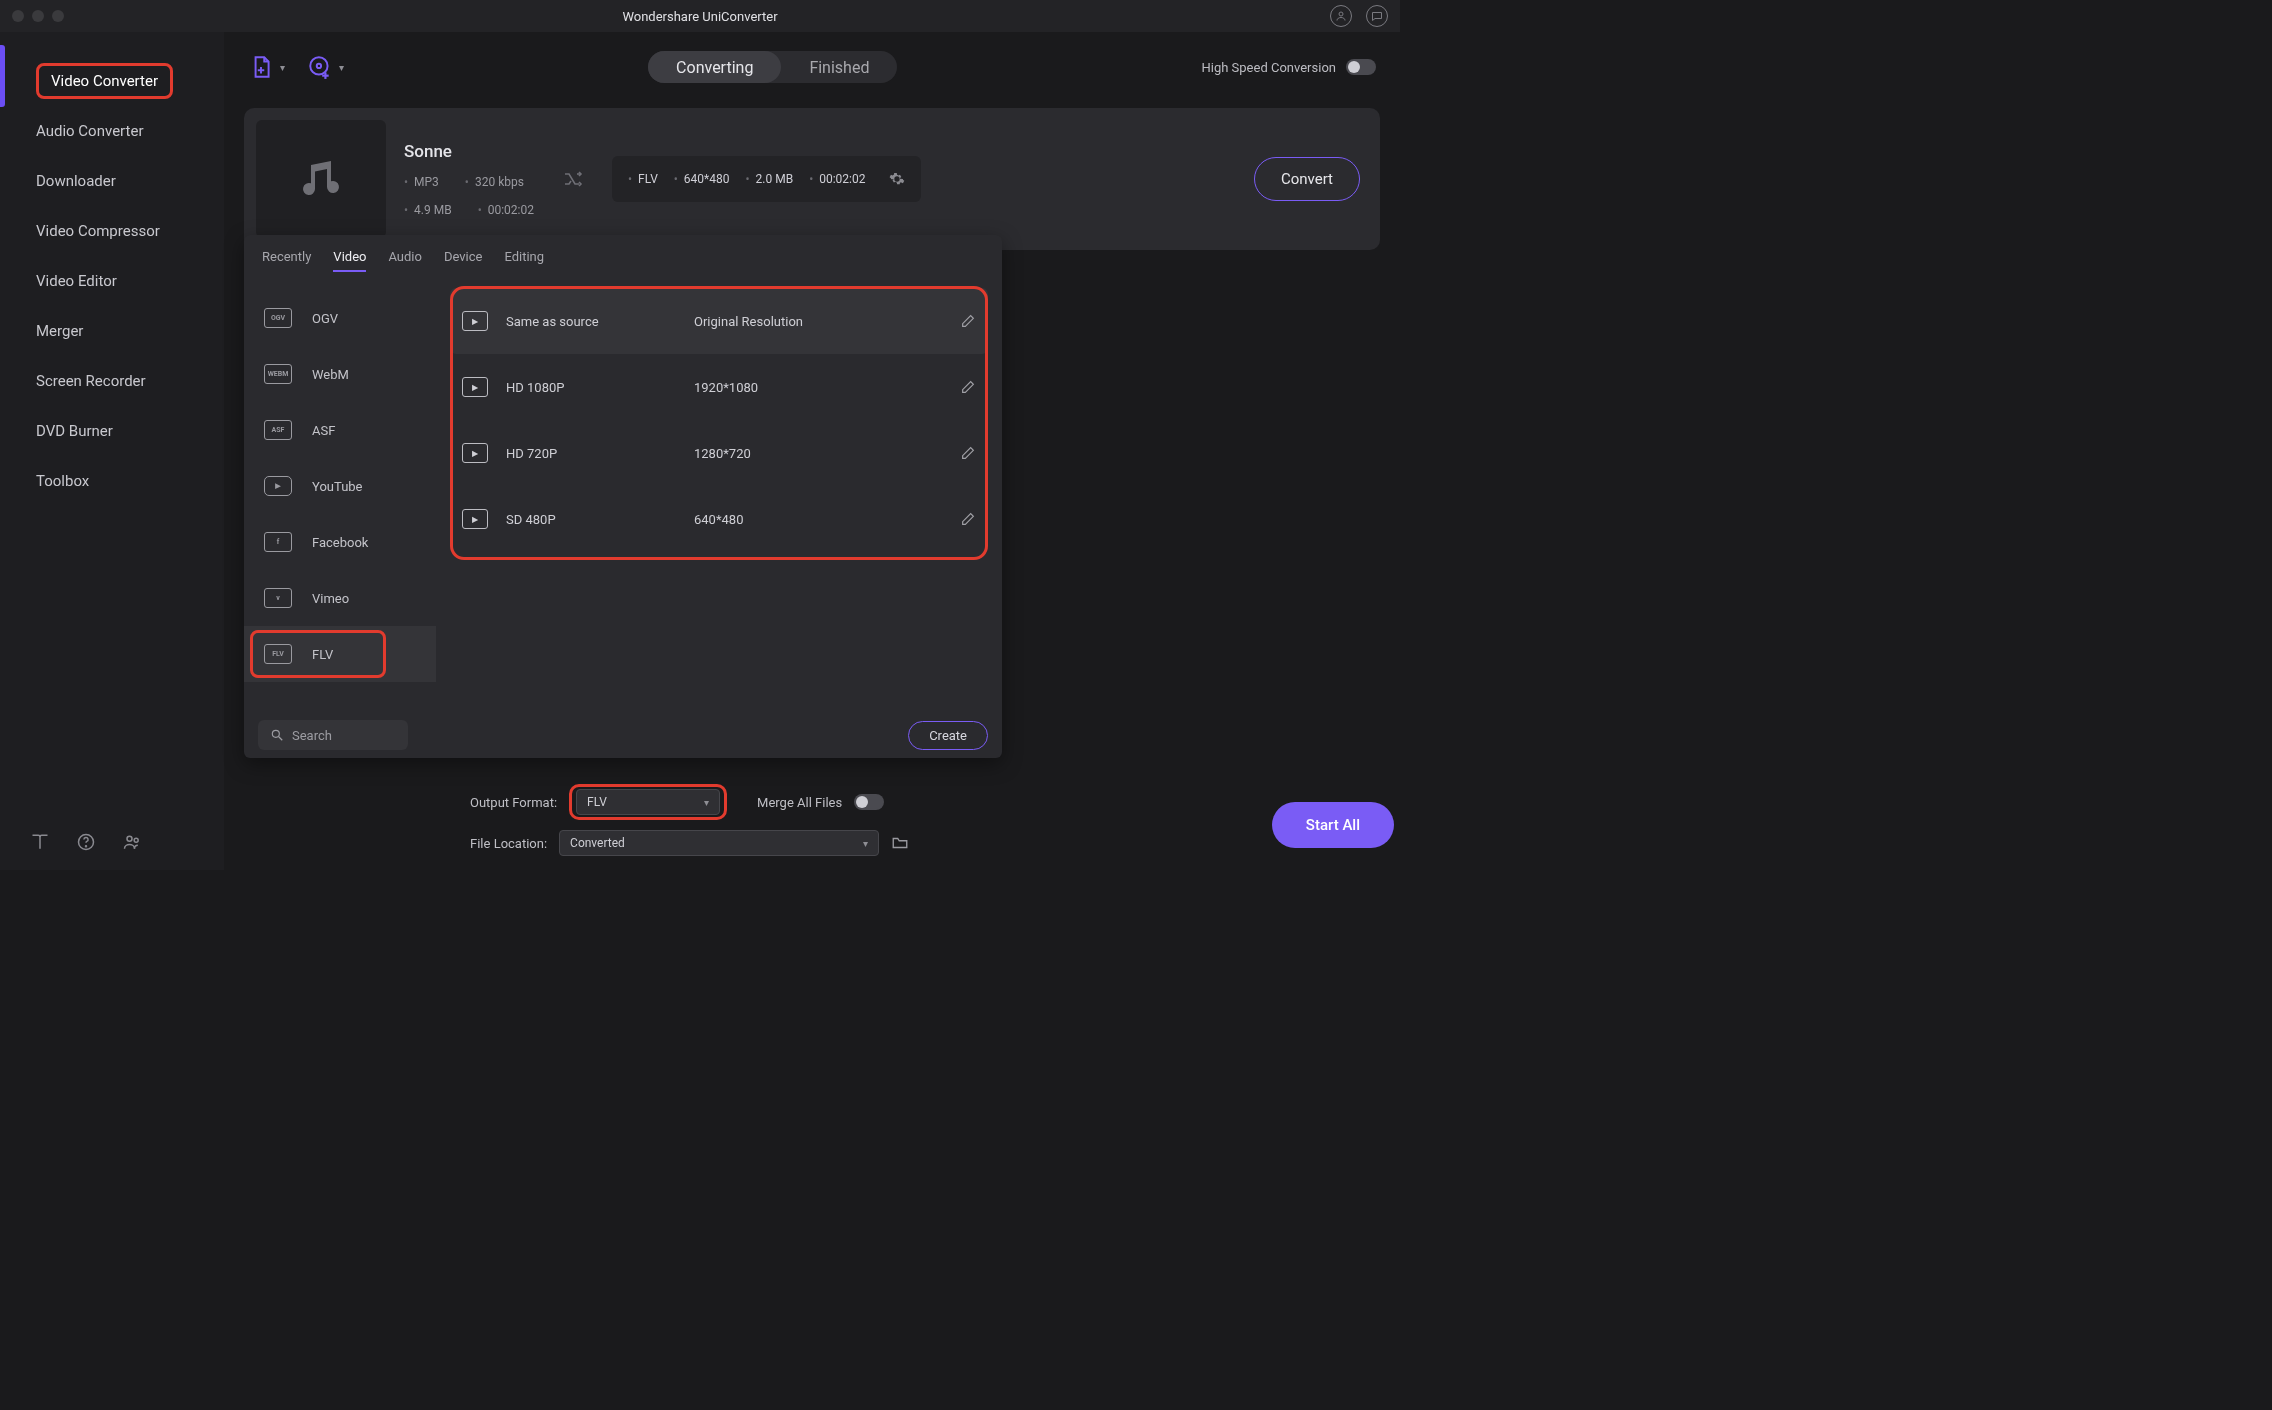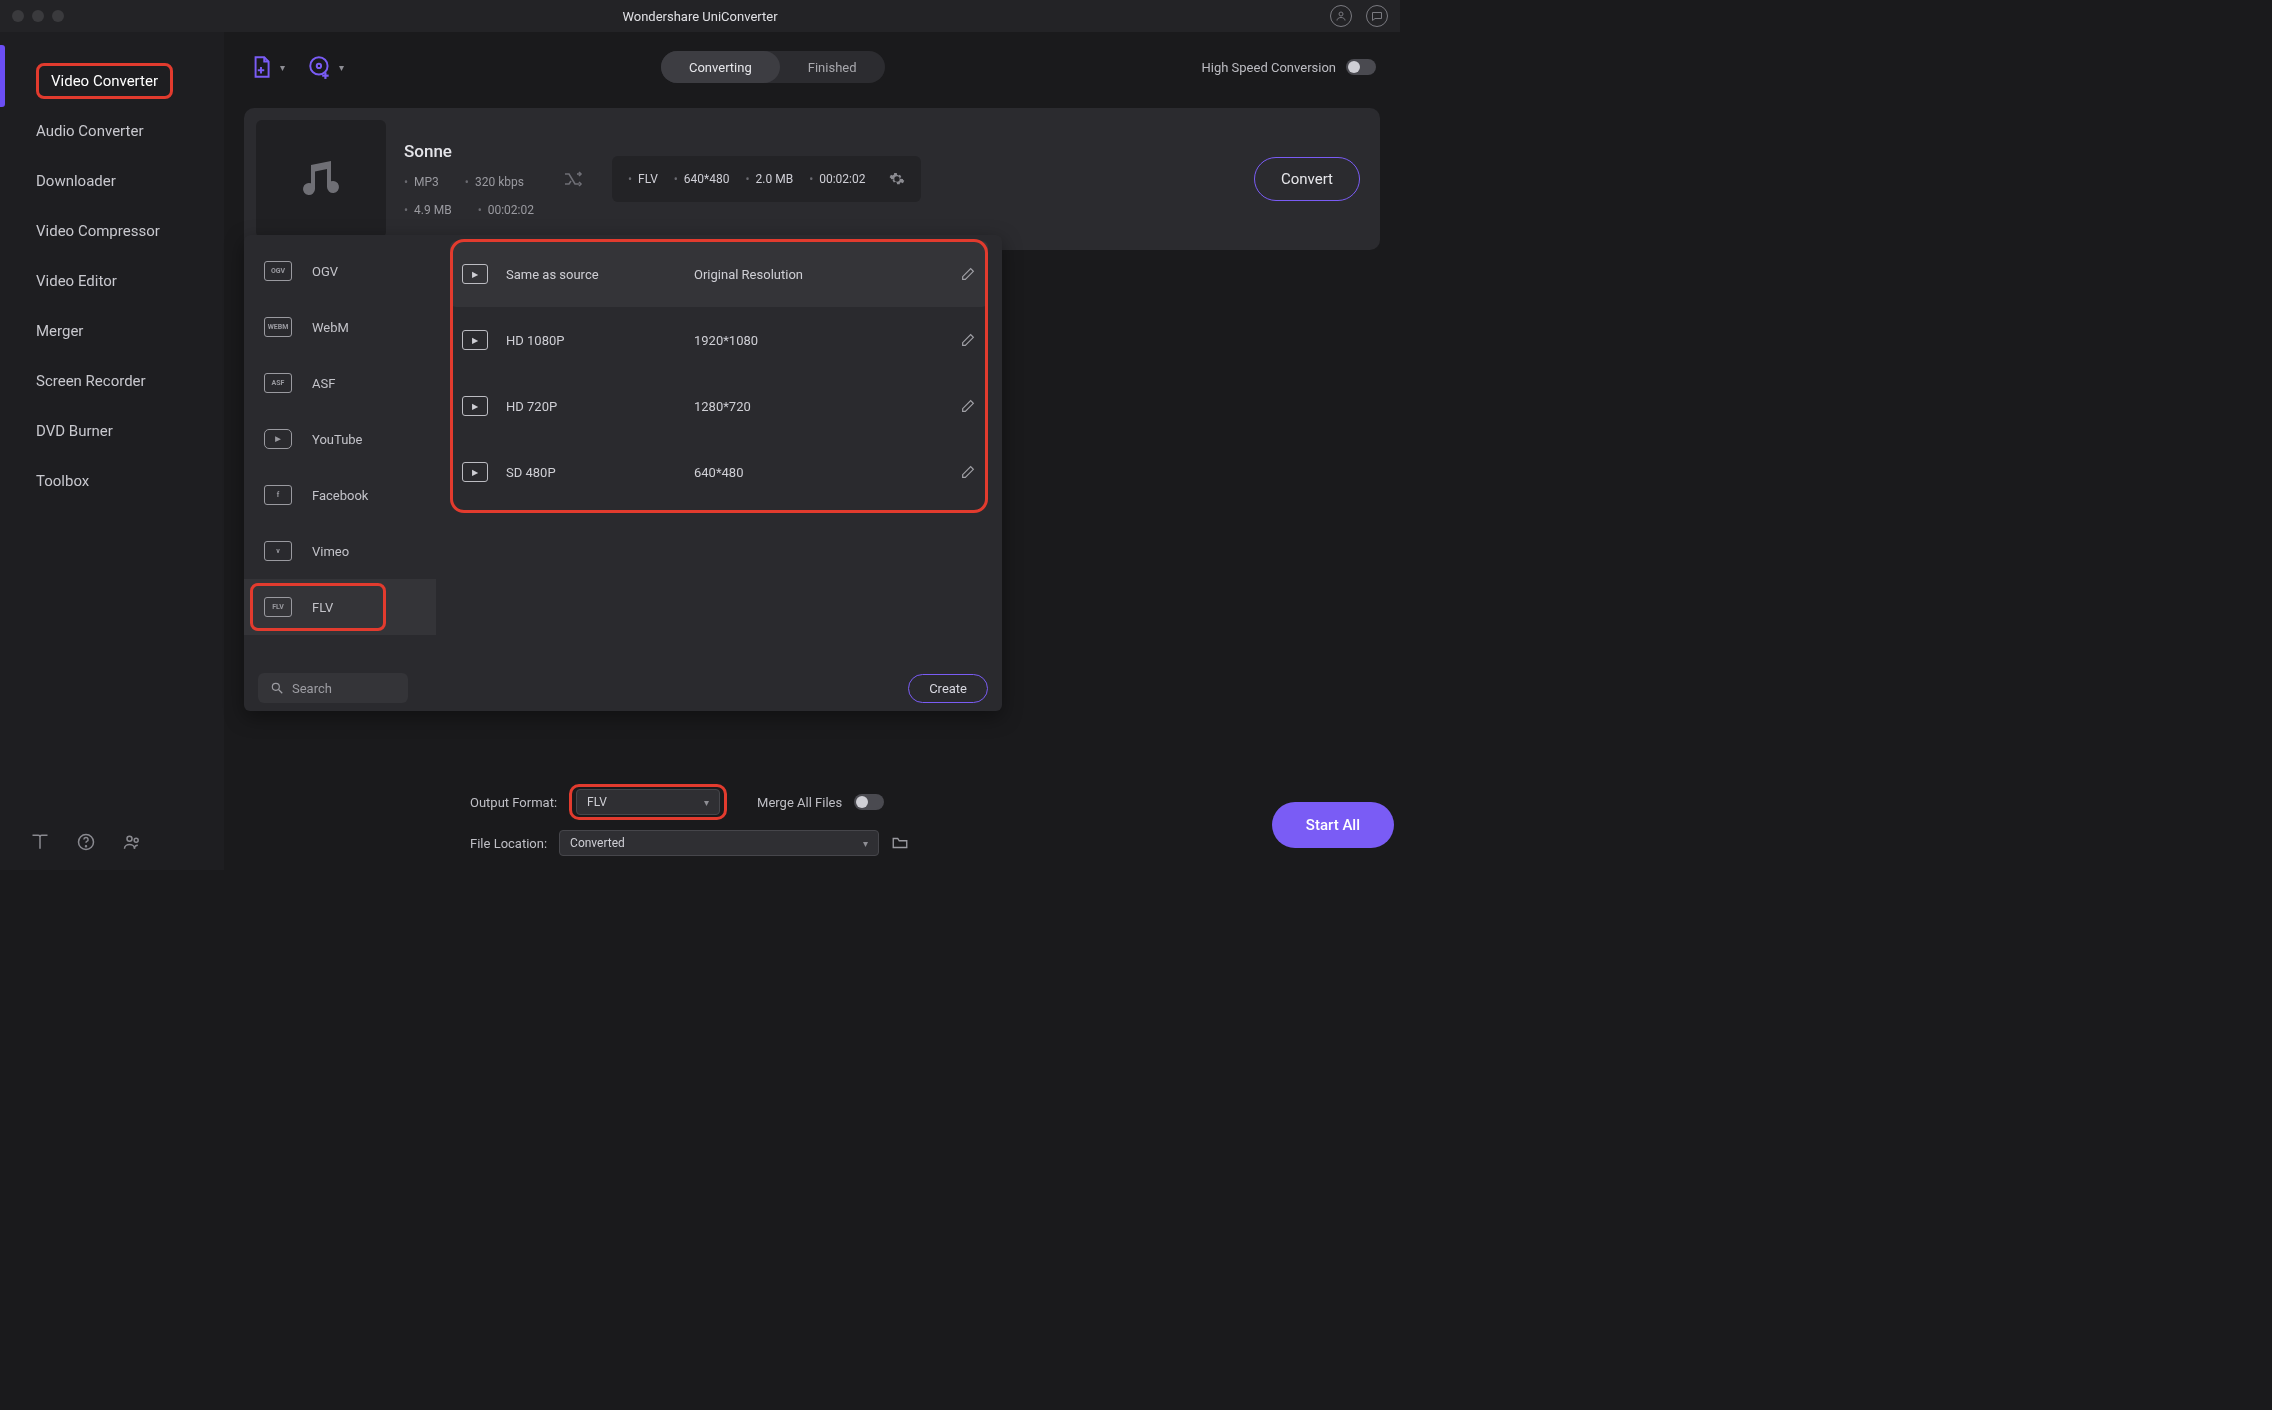--- a/index.html
+++ b/index.html
@@ -18,21 +18,21 @@
   .sb-item.active{color:#fff;}
   .active-indicator{position:absolute;left:0;width:5px;height:62px;background:#6b4ef5;border-radius:0 3px 3px 0;top:45px;}
   .hl-red{border:3px solid #e23b2e;border-radius:8px;padding:6px 12px;display:inline-block;}
   .sb-spacer{flex:1;}
   .sb-bottom{display:flex;gap:26px;padding:18px 30px;color:#8a8a90;}
   
   .content{flex:1;display:flex;flex-direction:column;position:relative;}
   .toolbar{height:70px;display:flex;align-items:center;padding:0 24px;gap:22px;}
   .tool-btn{display:flex;align-items:center;gap:6px;color:#7a5cf5;font-size:20px;}
   .seg{margin-left:auto;margin-right:auto;display:flex;background:#2c2c30;border-radius:20px;height:32px;}
-  .seg-item{padding:0 28px;display:flex;align-items:center;color:#a8a8ad;border-radius:20px;font-size:13px;cursor:pointer;}
+  .seg-item{padding:0 28px;display:flex;align-items:center;color:#a8a8ad;border-radius:20px;font-size:16px;cursor:pointer;}
   .seg-item.on{background:#3d3d42;color:#e6e6ea;}
   .right-tool{display:flex;align-items:center;gap:10px;color:#bcbcc2;font-size:13px;}
   .switch{width:30px;height:16px;background:#4a4a50;border-radius:10px;position:relative;}
   .knob{width:12px;height:12px;border-radius:50%;background:#cfcfd5;position:absolute;top:2px;left:2px;}
   
   .card{margin:6px 20px;background:#2b2b2f;border-radius:10px;padding:12px;display:flex;align-items:center;gap:18px;position:relative;height:142px;}
   .thumb{width:130px;height:118px;background:#202023;border-radius:6px;display:flex;align-items:center;justify-content:center;color:#6f6f75;font-size:44px;}
   .meta{display:flex;flex-direction:column;gap:14px;}
   .fname{color:#e4e4e9;font-size:17px;font-weight:500;}
   .minfo{display:flex;gap:26px;font-size:12px;color:#9a9aa0;}
@@ -236,20 +236,27 @@
               <path d="M3 6h6l2 3h10v9H3z"></path>
             </svg>
         </span>
       </div>
       <button class="start-all">Start All</button>
     </div>
   </div>
 </div>
 
 <div class="popup">
+  <div class="pop-tabs">
+    <div class="pop-tab">Recently</div>
+    <div class="pop-tab on">Video</div>
+    <div class="pop-tab">Audio</div>
+    <div class="pop-tab">Device</div>
+    <div class="pop-tab">Editing</div>
+  </div>
   <div class="pop-body">
     <div class="fmt-list">
       <div class="fmt-item">
         <span class="fmt-icon">OGV</span>
         <span>OGV</span>
       </div>
       <div class="fmt-item">
         <span class="fmt-icon">WEBM</span>
         <span>WebM</span>
       </div>

